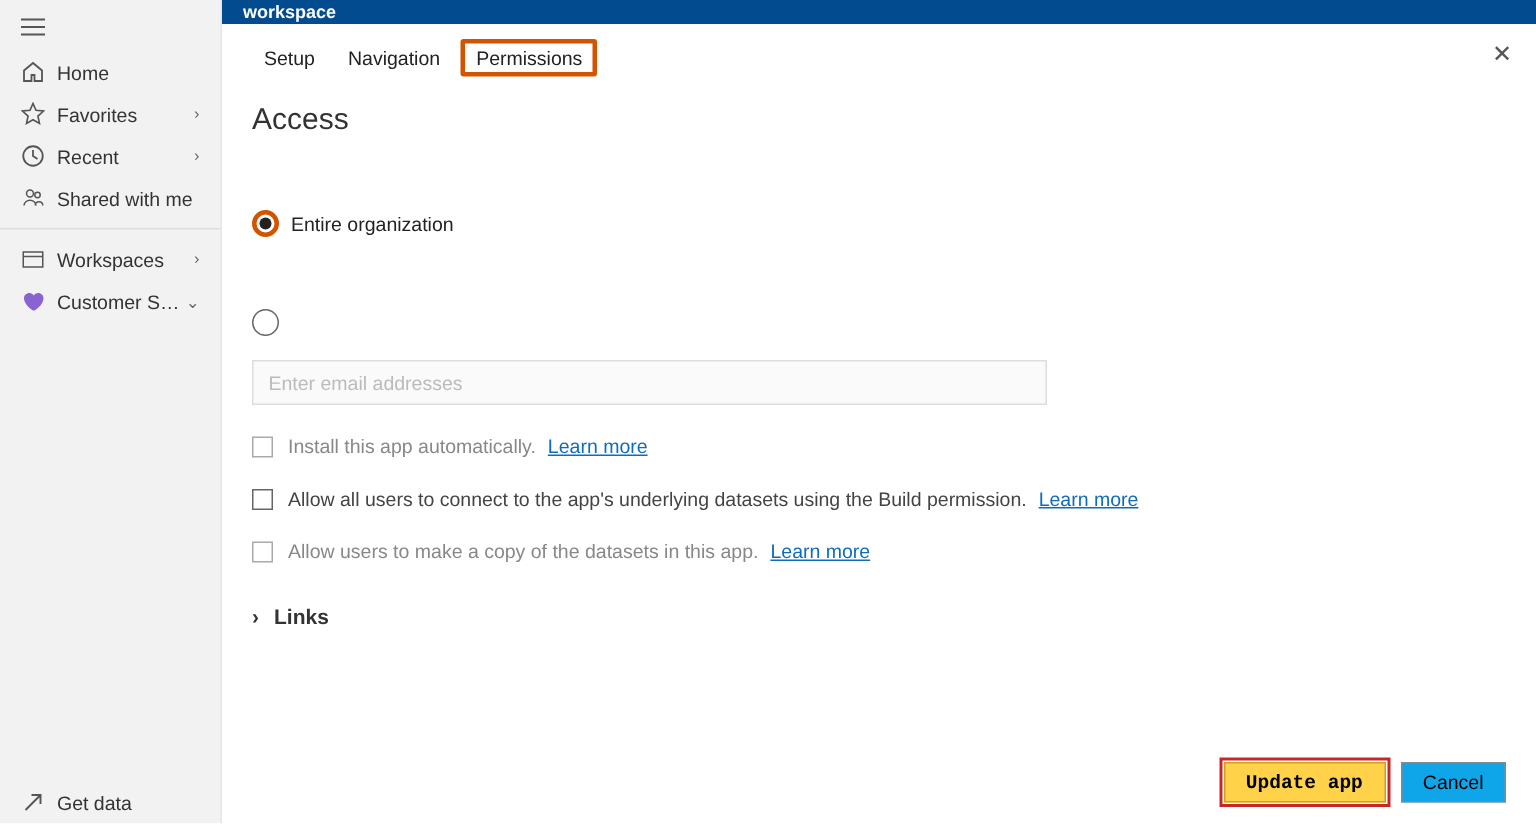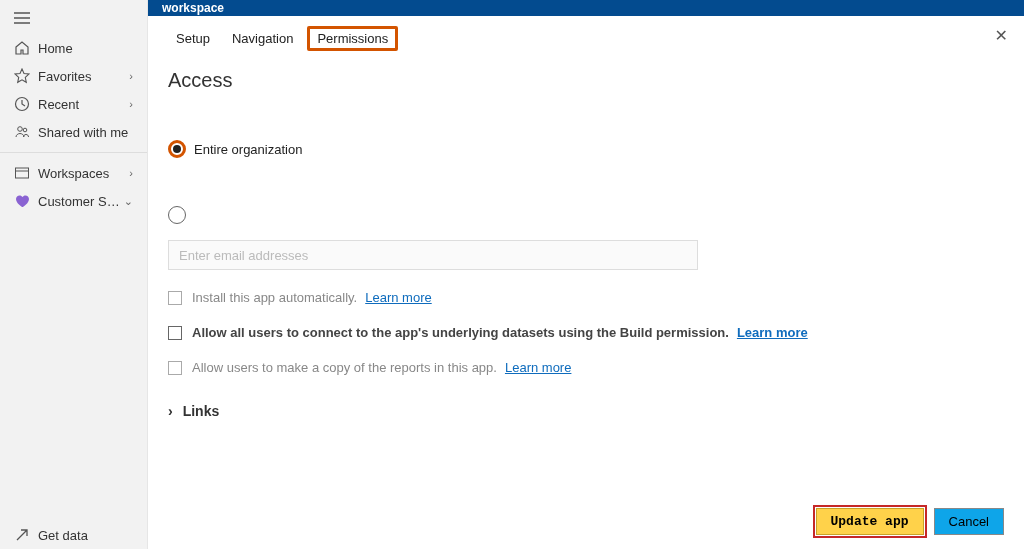--- a/index.html
+++ b/index.html
@@ -34,21 +34,21 @@
 
   .radio-row { display: flex; align-items: center; margin-bottom: 6px; color:#222;margin-top:48px; }
   .radio-outer { width: 18px; height: 18px; border: 1px solid #666; border-radius: 50%; margin-right: 8px; display: flex; align-items: center; justify-content: center; }
   .radio-sel .radio-outer { border: 3px solid #d35400; width:18px; height:18px; }
   .radio-sel .radio-dot { width: 8px; height: 8px; background: #222; border-radius: 50%; }
 
   .email-input { margin-top: 10px; width: 530px; height: 30px; border: 1px solid #ddd; background:#fafafa; padding: 0 10px; font-size: 13px; color: #701a75; }
   .email-input::placeholder { color: #bbb; }
 
   .check-row { display: flex; align-items: center; margin-top: 20px; color: #888; }
-  .check-row.dark { color: #444; font-weight: bold; }
+  .check-row.dark { color: #444; }
   .checkbox { width: 14px; height: 14px; border: 1px solid #aaa; margin-right: 10px; flex-shrink:0; }
   .check-row.dark .checkbox { border-color:#666; }
   .check-row .lm { margin-left: 8px; }
 
   .links-header { display:flex; align-items:center; margin-top: 28px; cursor:pointer; }
   .links-header .chev { font-size: 14px; margin-right: 10px; font-weight:600; }
   .links-header .lbl { font-weight: 600; font-size: 14px; }
 
   .footer { position: absolute; right: 20px; bottom: 14px; display: flex; gap: 10px; }
   .btn { font-size: 13px; padding: 5px 14px; border: 1px solid #888; background: #0ea5e9; cursor: pointer; }
@@ -174,21 +174,21 @@
         <span>Install this app automatically.</span>
         <span class="link link-u lm">Learn more</span>
       </div>
       <div class="check-row dark">
         <span class="checkbox"></span>
         <span>Allow all users to connect to the app's underlying datasets using the Build permission.</span>
         <span class="link link-u lm">Learn more</span>
       </div>
       <div class="check-row">
         <span class="checkbox"></span>
-        <span>Allow users to make a copy of the reports in this app.</span>
+        <span>Allow users to make a copy of the datasets in this app.</span>
         <span class="link link-u lm">Learn more</span>
       </div>
 
       <div class="links-header">
         <span class="chev">›</span>
         <span class="lbl">Links</span>
       </div>
     </div>
 
     <div class="footer">

